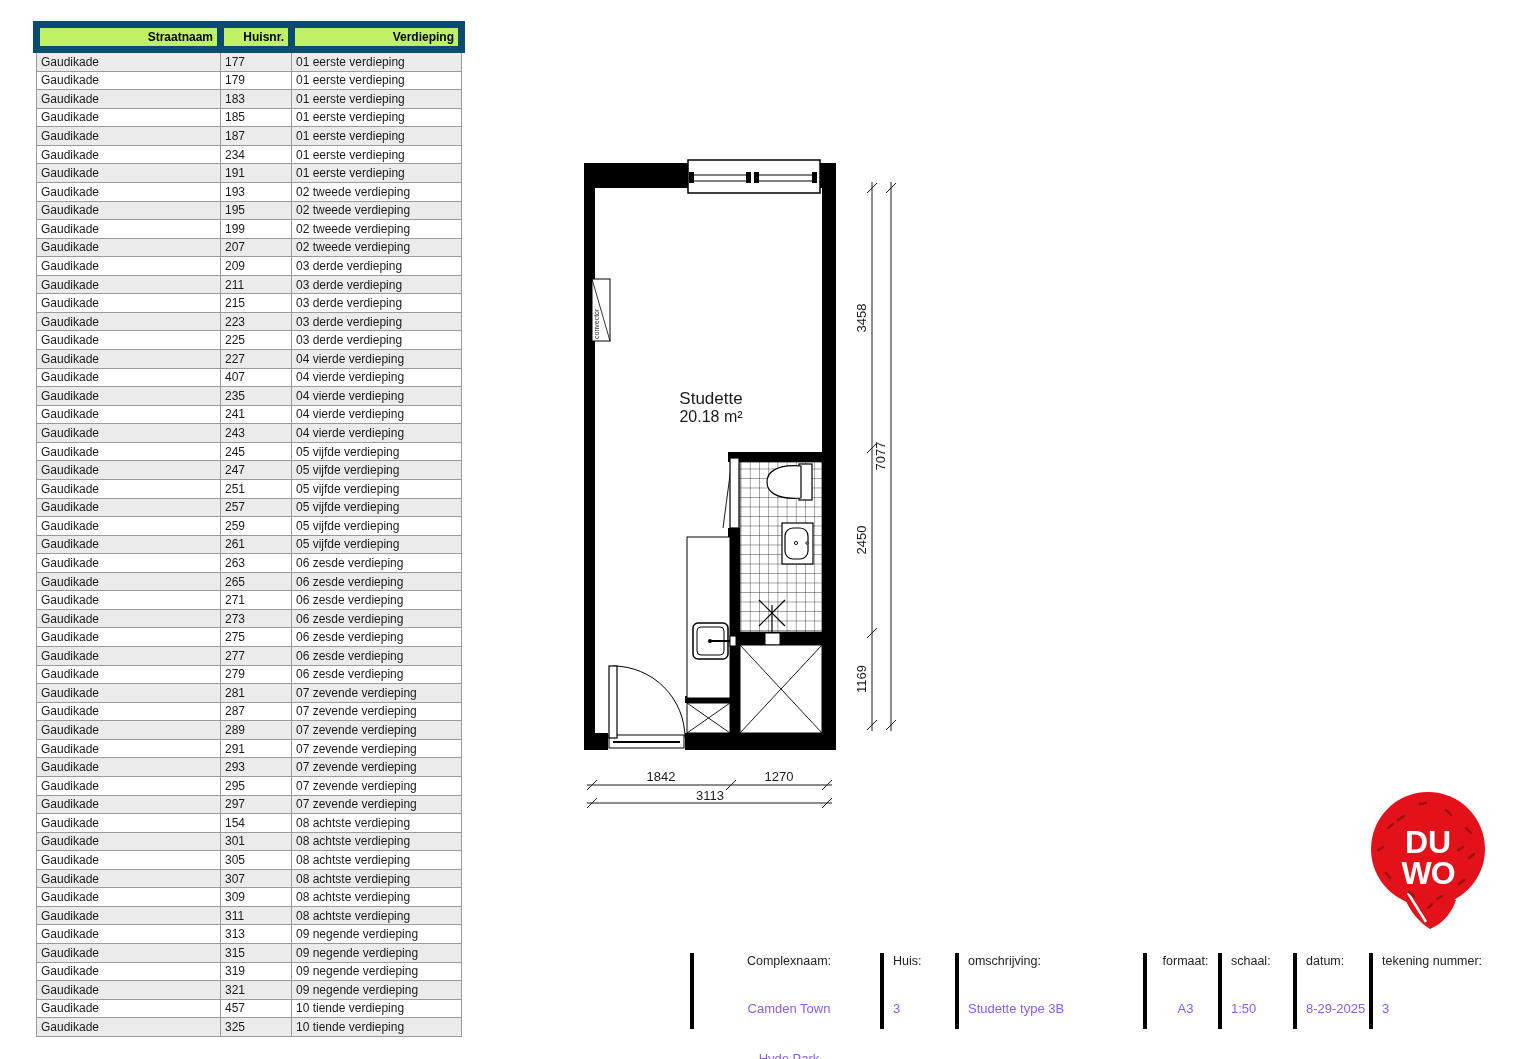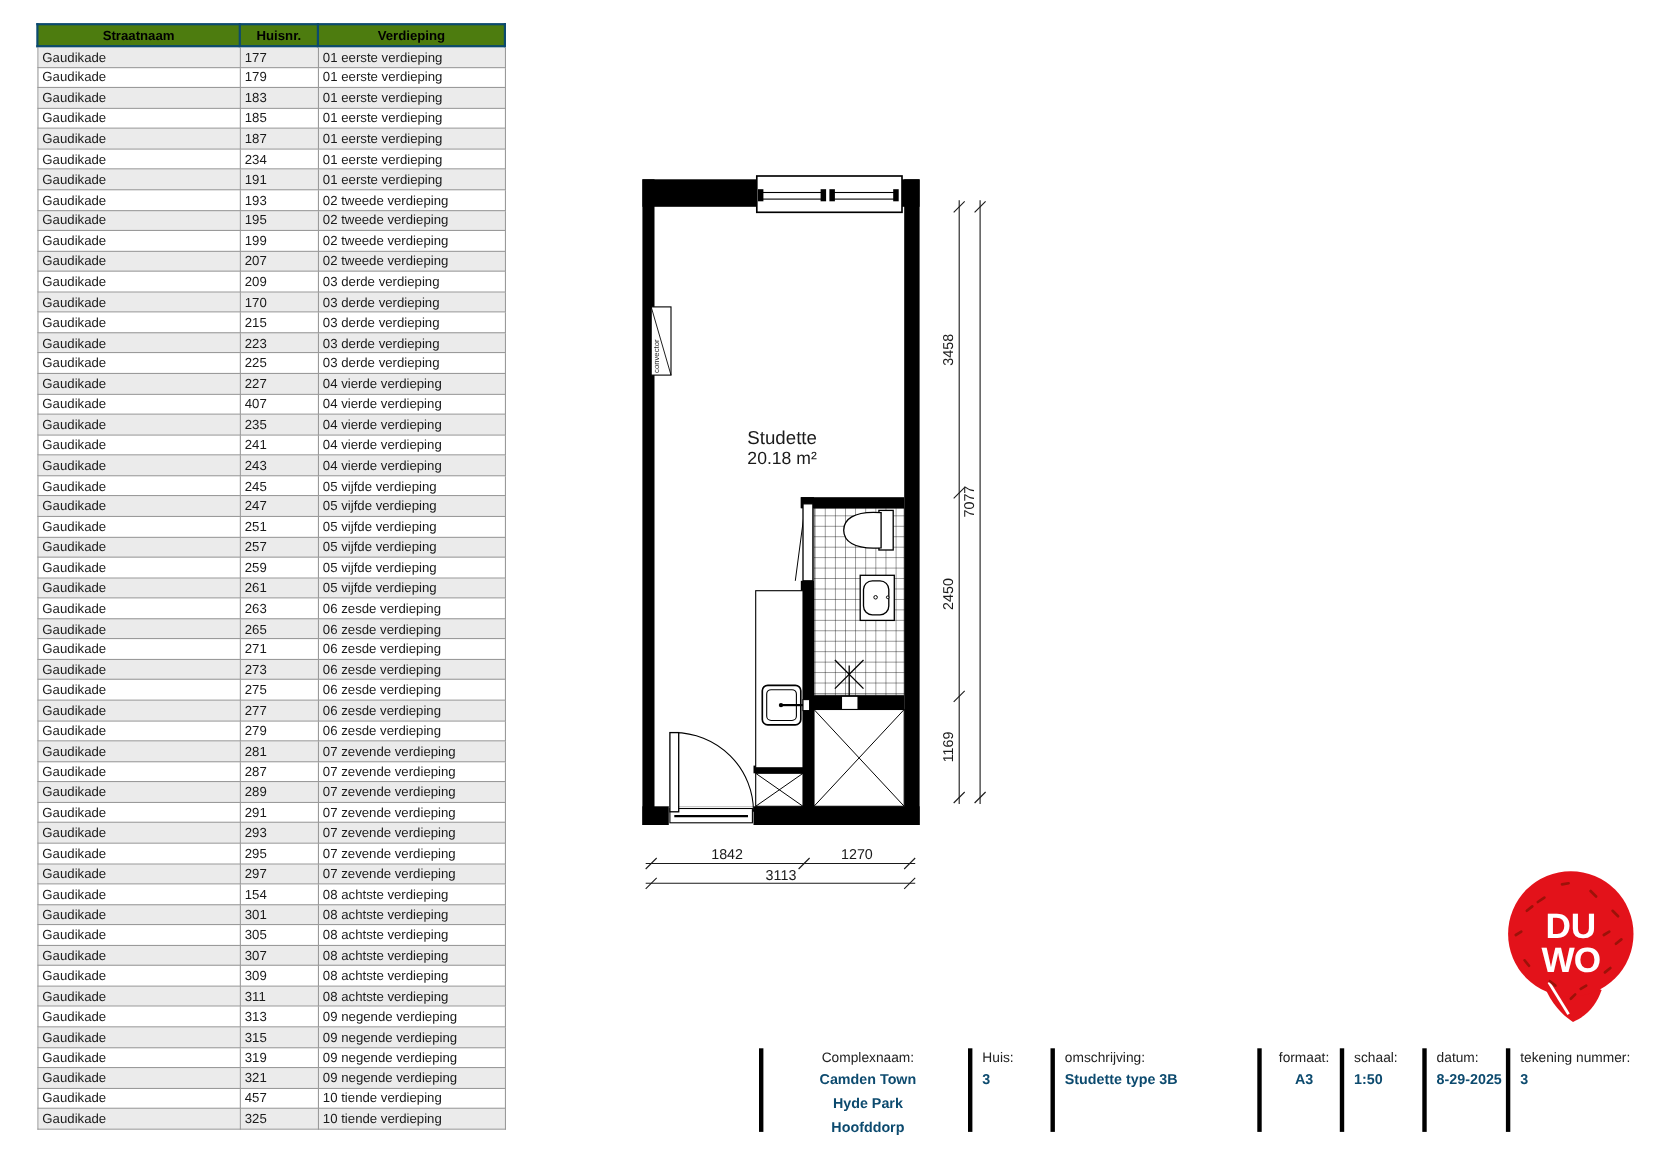--- a/index.html
+++ b/index.html
@@ -7,43 +7,43 @@
     width:1522px;height:1059px;position:relative;background:#ffffff;
     font-family:"Liberation Sans", sans-serif;color:#111;overflow:hidden;
   }
 
   
   table.addr{
     position:absolute;left:33px;top:21px;width:425px;
     border-collapse:collapse;table-layout:fixed;font-size:12px;
   }
   table.addr th{
-    background:#4d7c0f;color:#000;font-weight:bold;text-align:center;
-    border:2px solid #0c4a6e;padding:1px 4px;height:16px;font-size:12px;
+    background:#bef264;color:#000;font-weight:bold;text-align:right;
+    border:7px solid #0c4a6e;padding:1px 4px;height:16px;font-size:12px;
   }
   table.addr td{
     border:1px solid #9a9a9a;padding:0 4px;height:17.57px;
     font-size:12px;color:#1a1a1a;white-space:nowrap;overflow:hidden;
     background:#ffffff;
   }
   table.addr tbody tr:nth-child(odd) td{background:#ebebeb;}
 
   
   .plan{position:absolute;left:575px;top:155px;width:345px;height:660px;}
 
   
   .logo{position:absolute;left:1368px;top:790px;width:122px;height:140px;}
 
   
   .tb-section{
     position:absolute;top:953px;height:76px;
     border-left:4px solid #000;padding-left:9px;box-sizing:border-box;
   }
   .tb-label{font-size:12.5px;color:#222;line-height:17px;}
-  .tb-value{font-size:13px;font-weight:bold;color:#0c4a6e;line-height:22px;}
+  .tb-value{font-size:13px;font-weight:normal;color:#8b5cf6;line-height:22px;margin-top:28px;}
   .tb-complex{left:690px;width:185px;text-align:center;}
   .tb-huis{left:880px;width:72px;}
   .tb-omschr{left:955px;width:185px;}
   .tb-formaat{left:1143px;width:72px;text-align:center;}
   .tb-schaal{left:1218px;width:72px;}
   .tb-datum{left:1293px;width:74px;}
   .tb-tekening{left:1369px;width:150px;}
 
   svg text{font-family:"Liberation Sans", sans-serif;}
 </style>
@@ -119,21 +119,21 @@
         <td>207</td>
         <td>02 tweede verdieping</td>
       </tr>
       <tr>
         <td>Gaudikade</td>
         <td>209</td>
         <td>03 derde verdieping</td>
       </tr>
       <tr>
         <td>Gaudikade</td>
-        <td>170</td>
+        <td>211</td>
         <td>03 derde verdieping</td>
       </tr>
       <tr>
         <td>Gaudikade</td>
         <td>215</td>
         <td>03 derde verdieping</td>
       </tr>
       <tr>
         <td>Gaudikade</td>
         <td>223</td>

